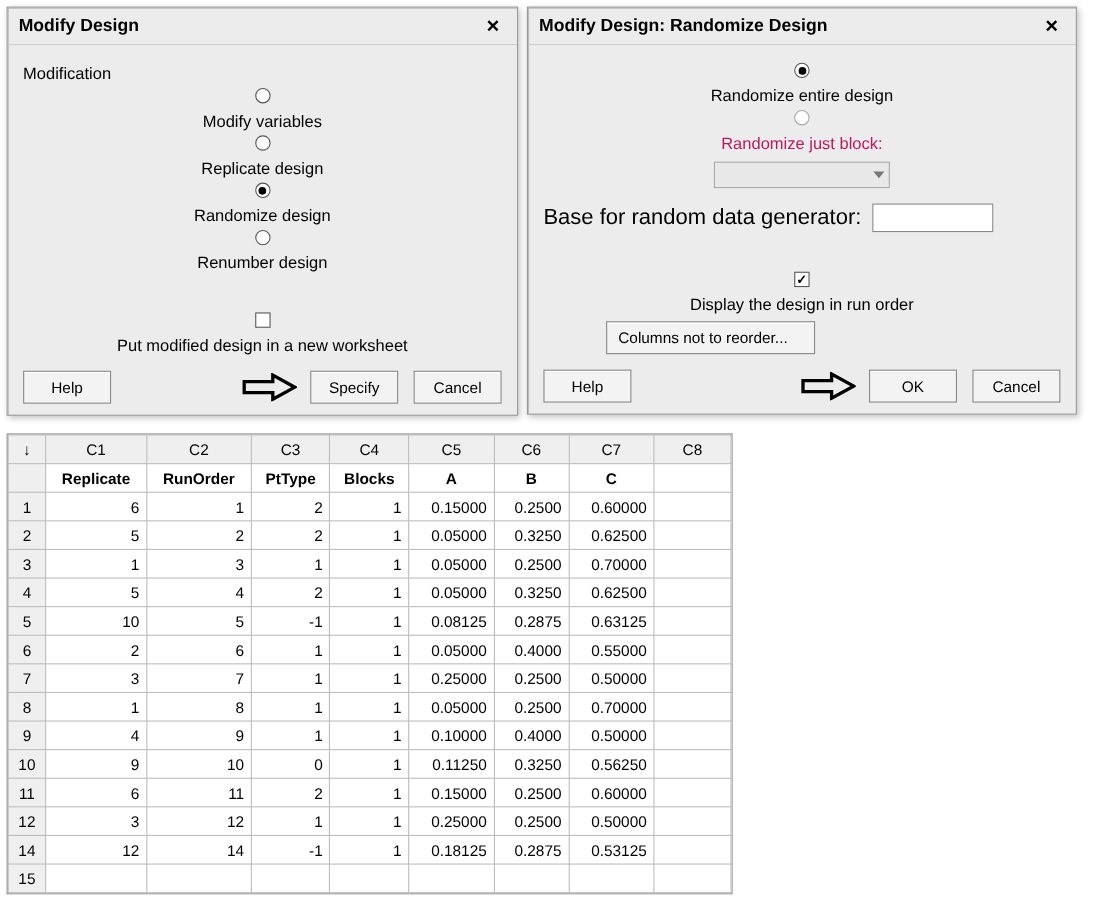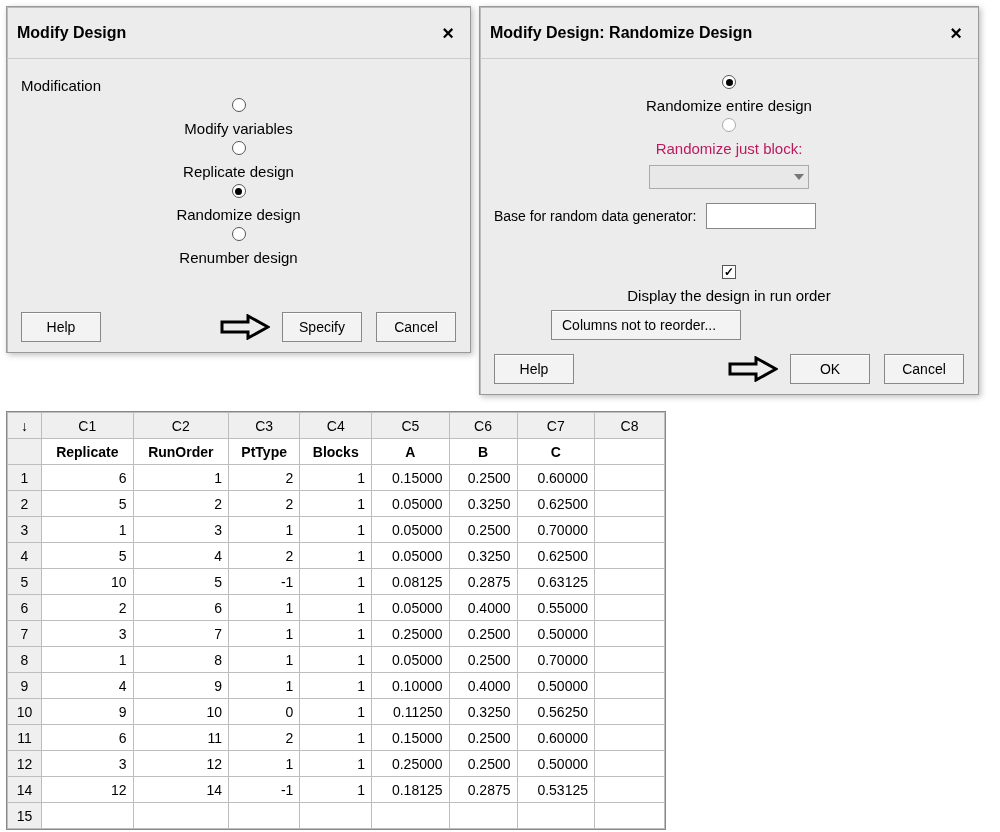--- a/index.html
+++ b/index.html
@@ -17,21 +17,21 @@
     background: #ececec;
     border: 1px solid #999;
     box-shadow: 1px 1px 0 #bbb inset, 2px 2px 6px rgba(0,0,0,0.25);
   }
   .dialog.left { width: 465px; }
   .dialog.right { width: 500px; }
   .titlebar {
     display: flex;
     align-items: center;
     justify-content: space-between;
-    height: 52px;
+    height: 34px;
     padding: 0 6px 0 10px;
     font-size: 16px;
     font-weight: 600;
     border-bottom: 1px solid #ccc;
   }
   .close-x {
     font-family: Arial, sans-serif;
     font-size: 20px;
     line-height: 1;
     padding: 4px 10px;
@@ -121,21 +121,21 @@
     display: inline-block;
     position: relative;
     margin-right: -2px;
   }
   .arrow-icon svg { width: 100%; height: 100%; }
   .field-row {
     display: flex;
     align-items: center;
     gap: 10px;
     margin: 14px 0;
-    font-size: 14px;
+    font-size: 20px;
   }
 
   
   .sheet-wrap {
     margin-top: 16px;
     border: 1px solid #888;
     width: 660px;
     background: #fff;
   }
   table.sheet {
@@ -198,20 +198,24 @@
         <span class="radio checked"></span>
         <span>Randomize design</span>
       </div>
       <div class="radio-row">
         <span class="radio"></span>
         <span>Renumber design</span>
       </div>
 
       <div style="height:28px"></div>
 
+      <div class="check-row">
+        <span class="checkbox"></span>
+        <span>Put modified design in a new worksheet</span>
+      </div>
 
       <div class="btn-row">
         <span class="btn">Help</span>
         <span class="spacer"></span>
         <span class="arrow-icon">
           <svg viewBox="0 0 50 26">
               <path d="M2 8 H28 V2 L48 13 L28 24 V18 H2 Z" fill="none" stroke="#000" stroke-width="3"></path>
             </svg>
         </span>
         <span class="btn">Specify</span>

